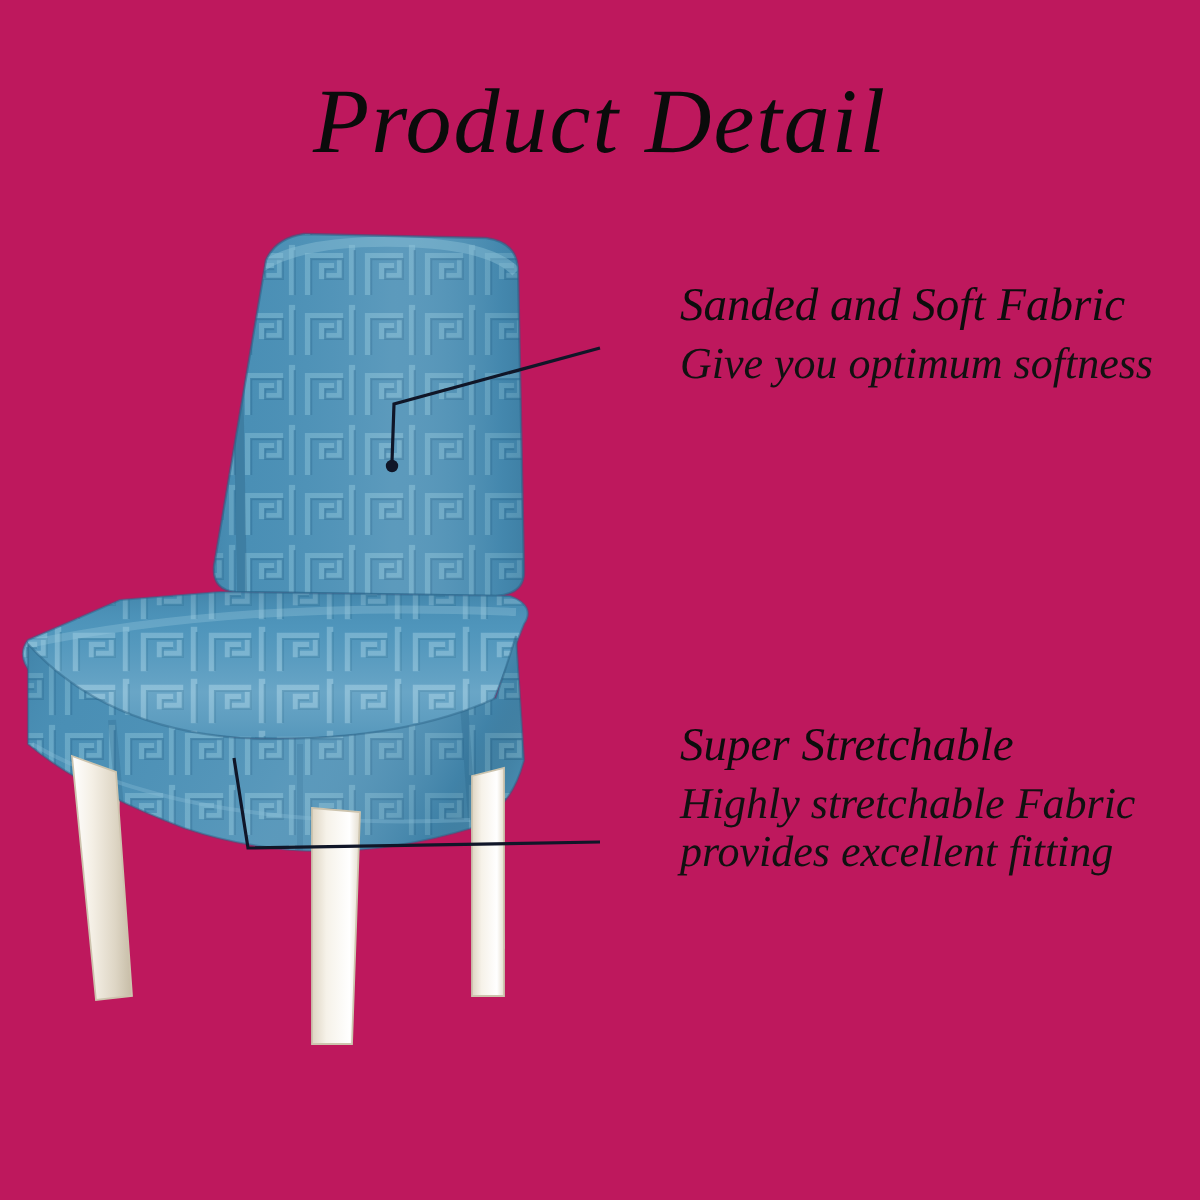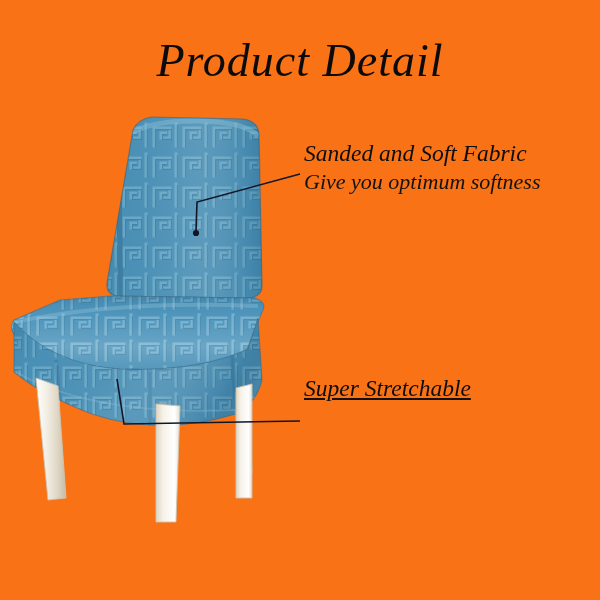--- a/index.html
+++ b/index.html
@@ -13,21 +13,21 @@
     height: 600px;
     overflow: hidden;
     font-family: "Liberation Serif", "DejaVu Serif", serif;
     color: #111111;
     position: relative;
   }
   #page {
     position: relative;
     width: 600px;
     height: 600px;
-    background: #f97316;
+    background: #be185d;
     overflow: hidden;
   }
 
   
   #page-title {
     position: absolute;
     left: 0;
     top: 36px;
     width: 600px;
     text-align: center;
@@ -39,41 +39,42 @@
     letter-spacing: 1px;
     color: #0b0b0b;
     white-space: nowrap;
   }
 
   
   .annotation {
     position: absolute;
     font-family: "Liberation Serif", "DejaVu Serif", serif;
     color: #111111;
+    margin-left: 36px;
   }
   .annotation .ann-heading {
     font-style: italic;
     font-size: 23.5px;
     line-height: 26px;
     white-space: nowrap;
     color: #0d0d0d;
   }
   .annotation .ann-body {
     font-style: italic;
     font-size: 22px;
     line-height: 24px;
     margin-top: 4px;
     color: #111111;
   }
   .annotation .ann-body .ann-line {
     display: block;
     white-space: nowrap;
   }
   #annotation-fabric { left: 304px; top: 140px; }
-  #annotation-stretch { left: 304px; top: 375px; text-decoration: underline; }
+  #annotation-stretch { left: 304px; top: 360px; }
 
   
   #chair-illustration {
     position: absolute;
     left: 0;
     top: 0;
     width: 600px;
     height: 600px;
   }
 </style>
@@ -294,15 +295,19 @@
 
   <div class="annotation" id="annotation-fabric">
     <div class="ann-heading">Sanded and Soft Fabric</div>
     <div class="ann-body">
       <span class="ann-line">Give you optimum softness</span>
     </div>
   </div>
 
   <div class="annotation" id="annotation-stretch">
     <div class="ann-heading">Super Stretchable</div>
+    <div class="ann-body">
+      <span class="ann-line">Highly stretchable Fabric</span>
+      <span class="ann-line">provides excellent fitting</span>
+    </div>
   </div>
 
 </div>
 
 </body></html>

